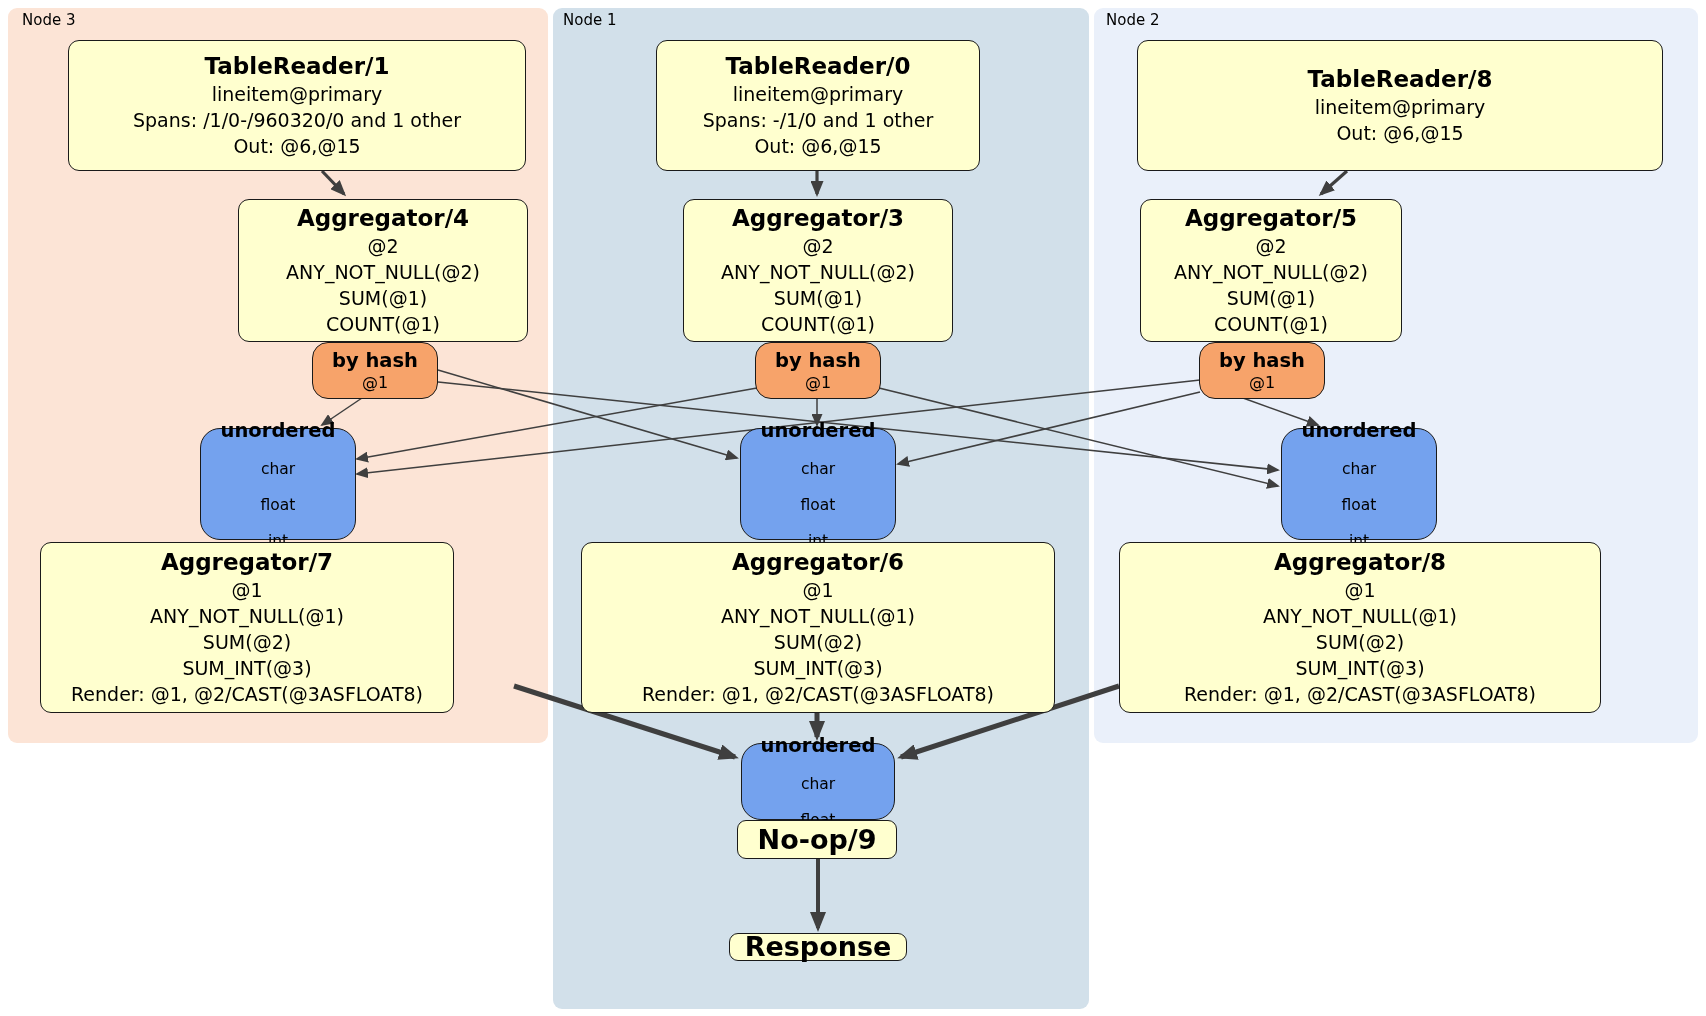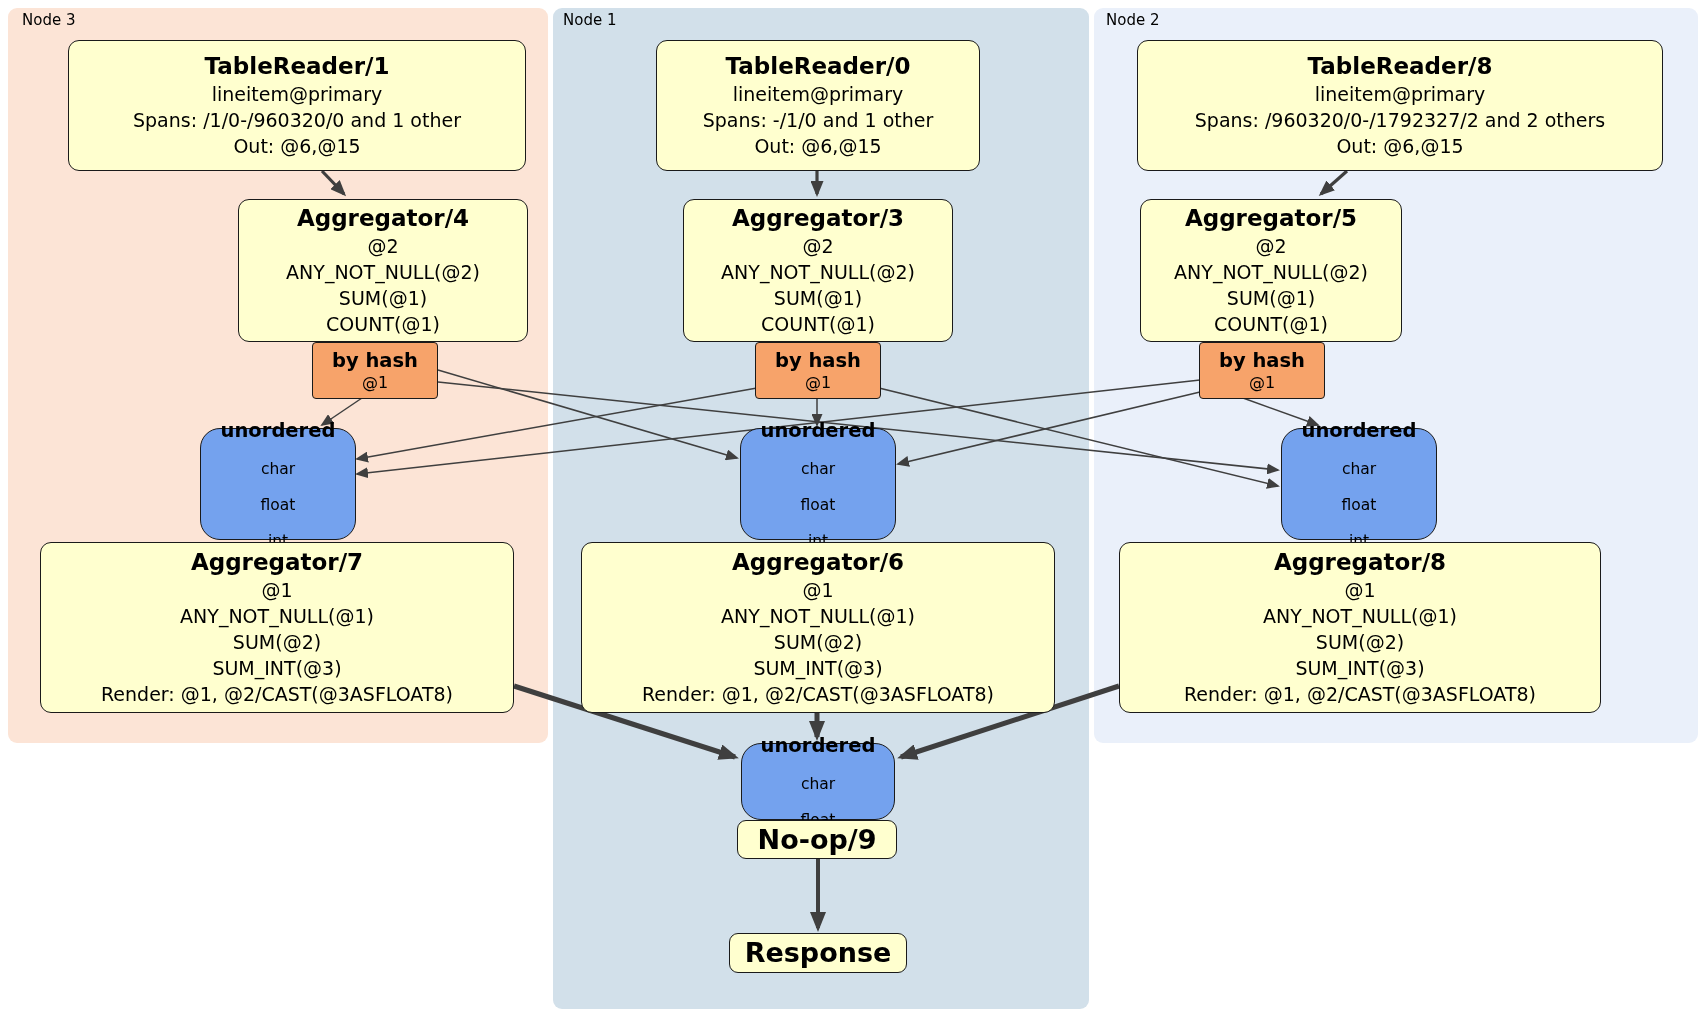--- a/index.html
+++ b/index.html
@@ -10,21 +10,21 @@
   }
   .panel{position:absolute;border-radius:9px;}
   .panel-label{position:absolute;font-size:15px;color:#000;}
   #edges{position:absolute;left:0;top:0;z-index:2;}
   .box{
     position:absolute;z-index:3;box-sizing:border-box;
     display:flex;flex-direction:column;justify-content:center;align-items:center;
     text-align:center;
   }
   .pbox{background:#ffffcf;border:1.7px solid #1a1a1a;border-radius:11px;}
-  .router{background:#f7a36a;border:1.7px solid #1a1a1a;border-radius:4px;}
+  .router{background:#f7a36a;border:1.7px solid #1a1a1a;border-radius:16px;}
   .sync{background:#74a2ee;border:1.9px solid #1a1a1a;border-radius:20px;gap:16px;}
   .t{font-weight:700;font-size:23px;line-height:29px;white-space:nowrap;text-align:center;}
   .l{font-size:19px;line-height:26px;white-space:nowrap;}
   .rt{font-weight:700;font-size:19.5px;line-height:24px;white-space:nowrap;}
   .rd{font-size:16px;line-height:19px;white-space:nowrap;}
   .st{font-weight:700;font-size:19.5px;line-height:25px;white-space:nowrap;}
   .sl{font-size:15.5px;line-height:20px;white-space:nowrap;}
   .big{font-weight:700;font-size:27px;line-height:30px;white-space:nowrap;}
 </style>
 </head>
@@ -84,21 +84,20 @@
   <div class="box pbox" style="left:656px;top:40px;width:324px;height:131px;">
     <div class="t">TableReader/0</div>
     <div class="l">lineitem@primary</div>
     <div class="l">Spans: -/1/0 and 1 other</div>
     <div class="l">Out: @6,@15</div>
   </div>
 
   <div class="box pbox" style="left:1137px;top:40px;width:526px;height:131px;">
     <div class="t">TableReader/8</div>
     <div class="l">lineitem@primary</div>
-    <div class="l">Spans: /960320/0-/1792327/2 and 2 others</div>
     <div class="l">Out: @6,@15</div>
   </div>
 
   <div class="box pbox" style="left:238px;top:199px;width:290px;height:143px;">
     <div class="t">Aggregator/4</div>
     <div class="l">@2</div>
     <div class="l">ANY_NOT_NULL(@2)</div>
     <div class="l">SUM(@1)</div>
     <div class="l">COUNT(@1)</div>
   </div>
@@ -144,21 +143,21 @@
     <div class="sl">float</div>
     <div class="sl">int</div>
   </div>
   <div class="box sync" style="left:1281px;top:428px;width:156px;height:112px;">
     <div class="st">unordered</div>
     <div class="sl">char</div>
     <div class="sl">float</div>
     <div class="sl">int</div>
   </div>
 
-  <div class="box pbox" style="left:40px;top:542px;width:474px;height:171px;">
+  <div class="box pbox" style="left:40px;top:542px;width:414px;height:171px;">
     <div class="t">Aggregator/7</div>
     <div class="l">@1</div>
     <div class="l">ANY_NOT_NULL(@1)</div>
     <div class="l">SUM(@2)</div>
     <div class="l">SUM_INT(@3)</div>
     <div class="l">Render: @1, @2/CAST(@3ASFLOAT8)</div>
   </div>
 
   <div class="box pbox" style="left:581px;top:542px;width:474px;height:171px;">
     <div class="t">Aggregator/6</div>
@@ -181,17 +180,17 @@
   <div class="box sync" style="left:741px;top:743px;width:154px;height:77px;">
     <div class="st">unordered</div>
     <div class="sl">char</div>
     <div class="sl">float</div>
   </div>
 
   <div class="box pbox" style="left:737px;top:820px;width:160px;height:39px;border-radius:9px;">
     <div class="big">No-op/9</div>
   </div>
 
-  <div class="box pbox" style="left:729px;top:933px;width:178px;height:40px;border-radius:9px;">
+  <div class="box pbox" style="left:729px;top:933px;width:178px;height:28px;border-radius:9px;">
     <div class="big">Response</div>
   </div>
 
 </div>
 
 </body></html>

